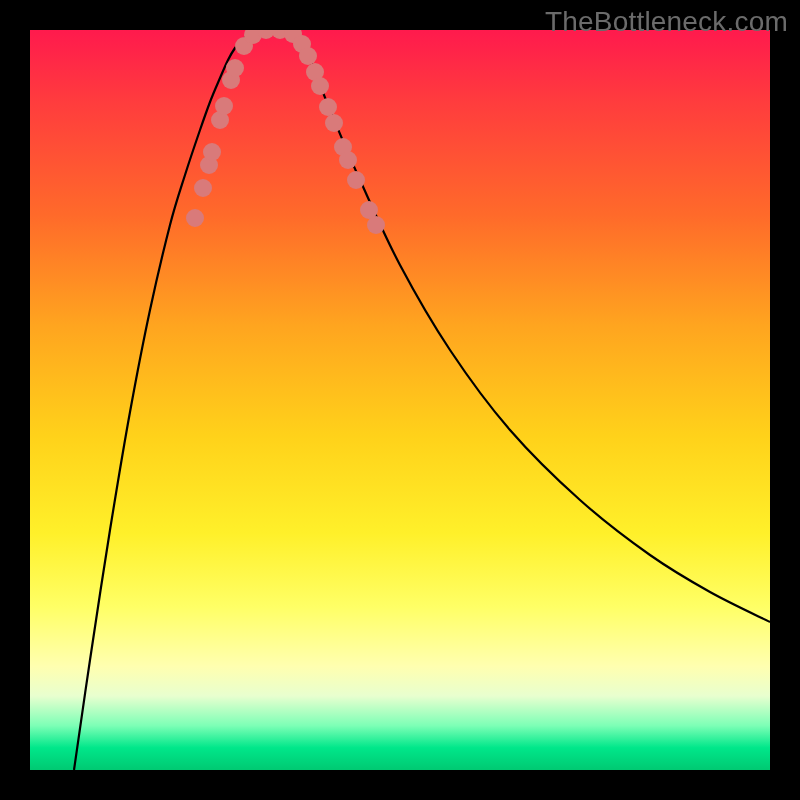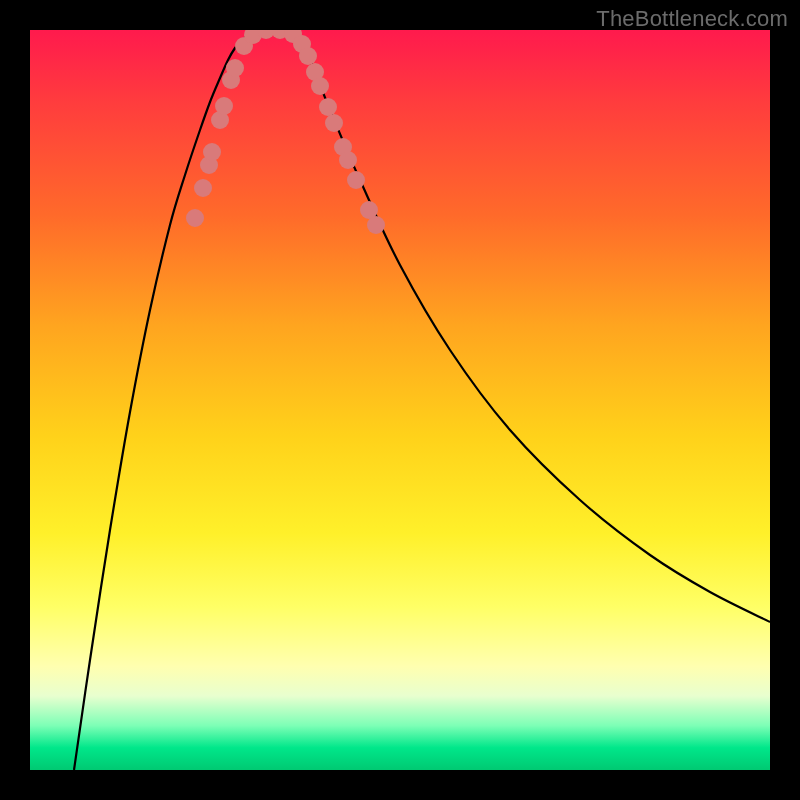--- a/index.html
+++ b/index.html
@@ -30,21 +30,21 @@
       #7dffb6 94%,
       #00e78a 97%,
       #00c972 100%
     );
   }
   .watermark {
     position: absolute;
     top: 6px;
     right: 12px;
     color: #6b6b6b;
-    font-size: 22px;
+    font-size: 28px;
     letter-spacing: 0.2px;
     font-weight: 400;
   }
   svg.plot {
     position: absolute;
     left: 30px;
     top: 30px;
     width: 740px;
     height: 740px;
   }

